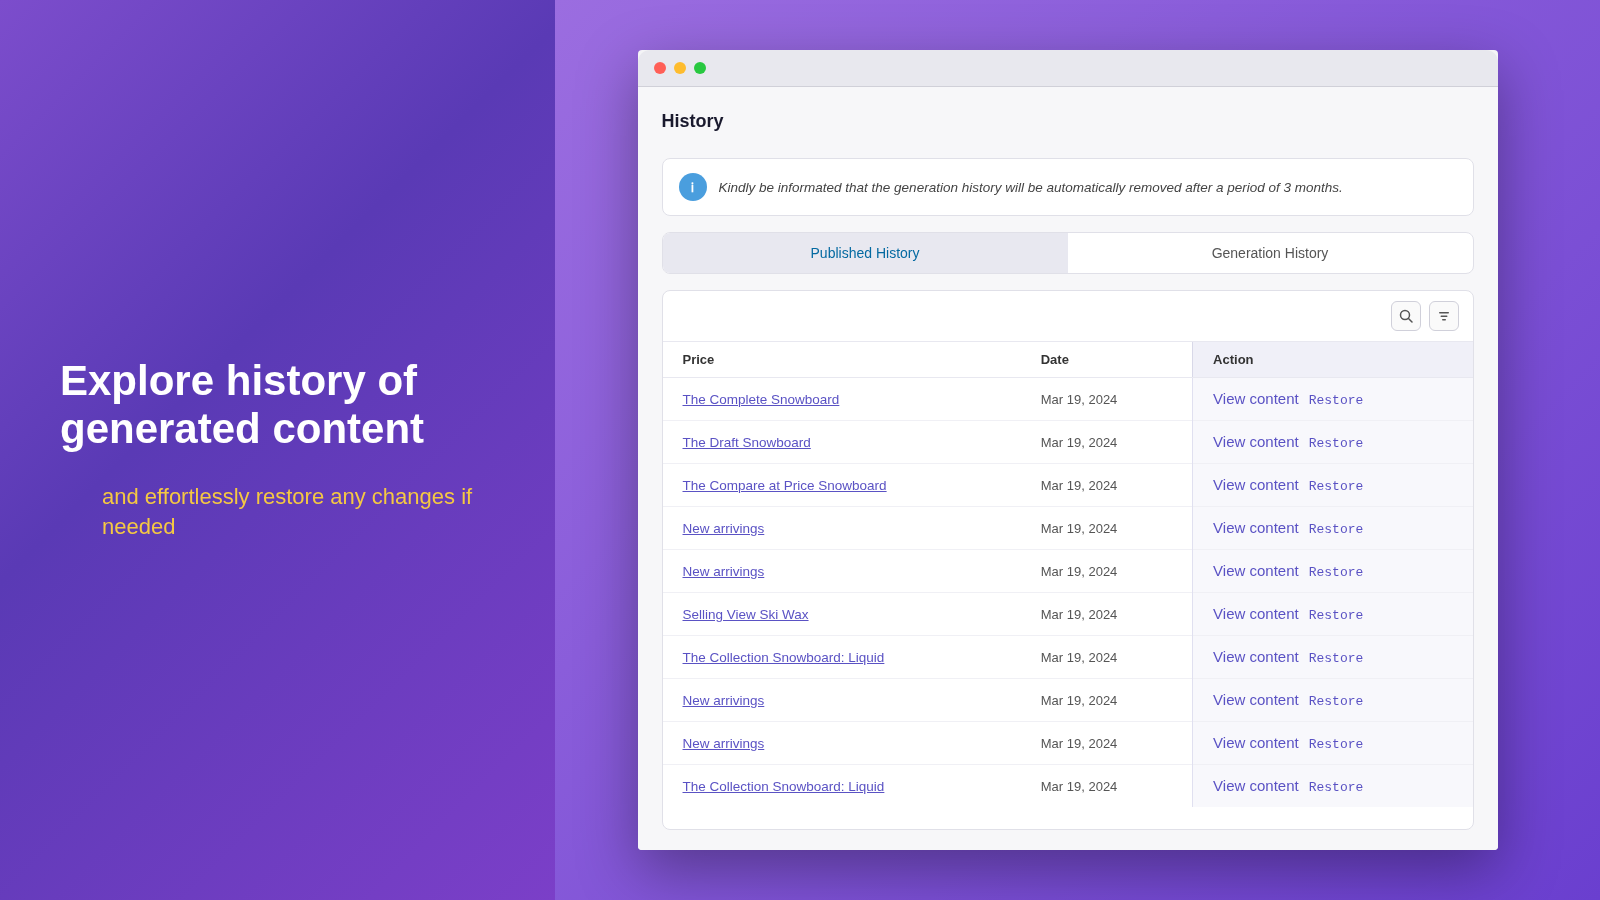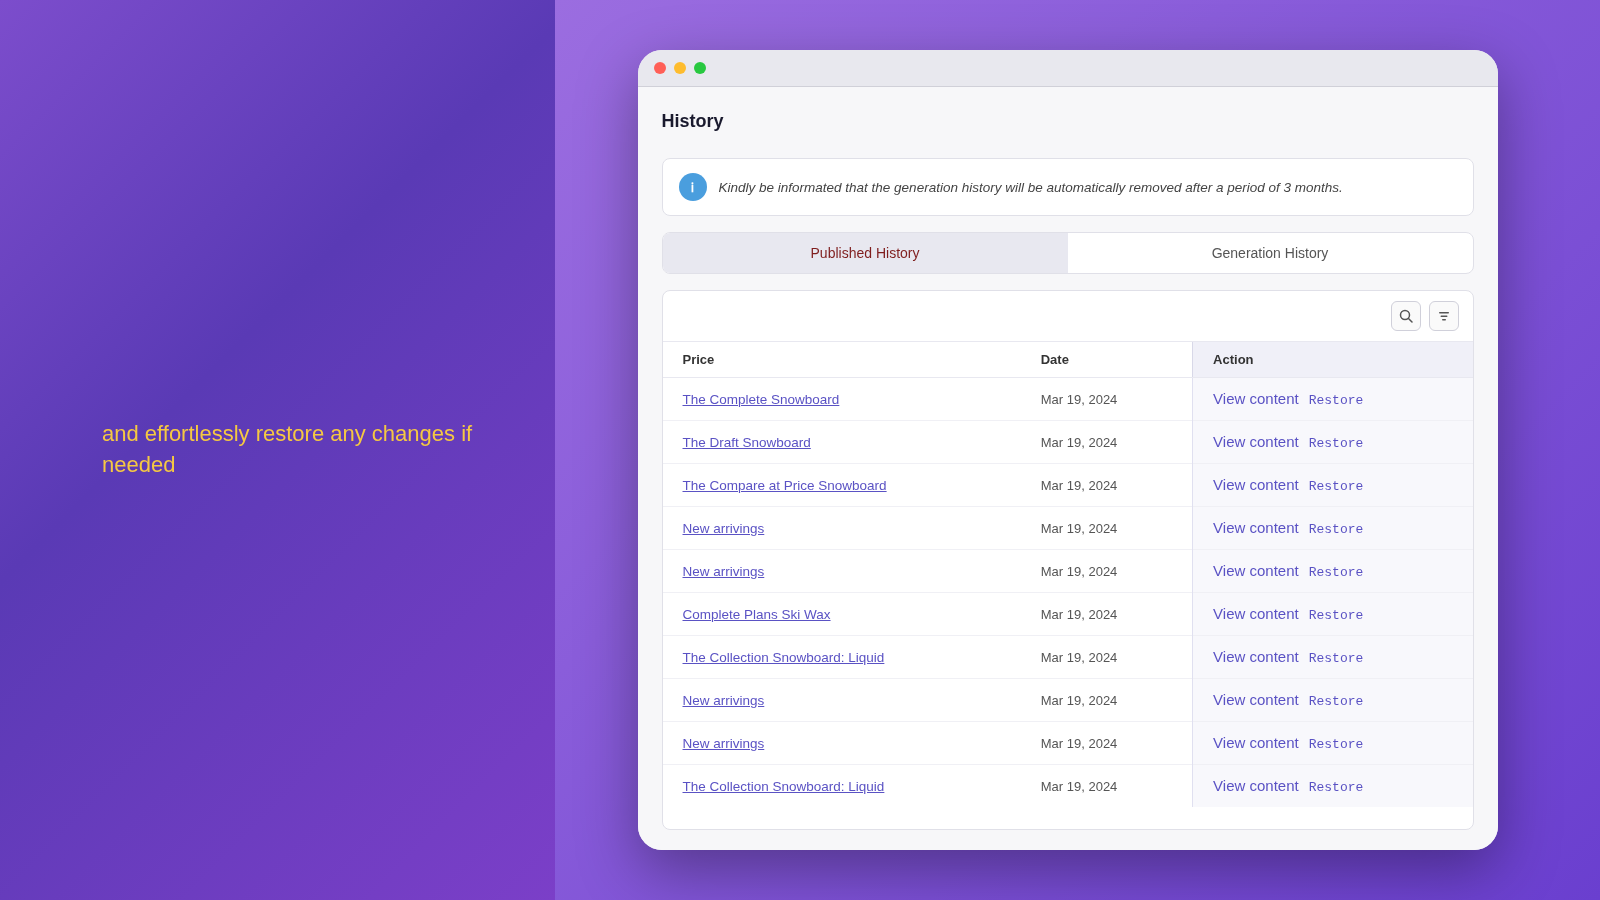--- a/index.html
+++ b/index.html
@@ -44,21 +44,21 @@
       background: linear-gradient(135deg, #9b6de0 0%, #6a3fcf 100%);
       display: flex;
       align-items: center;
       justify-content: center;
       padding: 30px 30px 30px 10px;
     }
 
     
     .browser-window {
       background: #f4f4f6;
-      border-radius: 24px;
+      border-radius: 4px;
       width: 860px;
       height: 800px;
       display: flex;
       flex-direction: column;
       box-shadow: 0 20px 60px rgba(0,0,0,0.35);
       overflow: hidden;
     }
 
     
     .title-bar {
@@ -140,21 +140,21 @@
       text-align: center;
       font-size: 14px;
       color: #555;
       cursor: pointer;
       border: none;
       background: transparent;
     }
     .tab.active {
       background: #e8e8f0;
       font-weight: 500;
-      color: #7f1d1d;
+      color: #0369a1;
     }
 
     
     .table-container {
       background: #ffffff;
       border: 1px solid #e0e0e8;
       border-radius: 8px;
       flex: 1;
       display: flex;
       flex-direction: column;
@@ -243,20 +243,21 @@
       font-size: 13px;
       cursor: pointer;
       text-decoration: none;
       font-family: Liberation Mono, monospace;
     }
   </style>
 </head>
 <body>
 
 <div class="left-panel">
+  <h1 class="hero-title">Explore history of generated content</h1>
   <p class="hero-subtitle">and effortlessly restore any changes if needed</p>
 </div>
 
 <div class="right-panel">
   <div class="browser-window">
 
     <div class="title-bar">
       <div class="dot dot-red"></div>
       <div class="dot dot-yellow"></div>
       <div class="dot dot-green"></div>
@@ -322,21 +323,21 @@
                   <td class="title-cell">New arrivings</td>
                   <td class="date-cell">Mar 19, 2024</td>
                   <td class="action-cell"><a class="view-content-link">View content</a><a class="restore-link">Restore</a></td>
                 </tr>
                 <tr>
                   <td class="title-cell">New arrivings</td>
                   <td class="date-cell">Mar 19, 2024</td>
                   <td class="action-cell"><a class="view-content-link">View content</a><a class="restore-link">Restore</a></td>
                 </tr>
                 <tr>
-                  <td class="title-cell">Complete Plans Ski Wax</td>
+                  <td class="title-cell">Selling View Ski Wax</td>
                   <td class="date-cell">Mar 19, 2024</td>
                   <td class="action-cell"><a class="view-content-link">View content</a><a class="restore-link">Restore</a></td>
                 </tr>
                 <tr>
                   <td class="title-cell">The Collection Snowboard: Liquid</td>
                   <td class="date-cell">Mar 19, 2024</td>
                   <td class="action-cell"><a class="view-content-link">View content</a><a class="restore-link">Restore</a></td>
                 </tr>
                 <tr>
                   <td class="title-cell">New arrivings</td>

